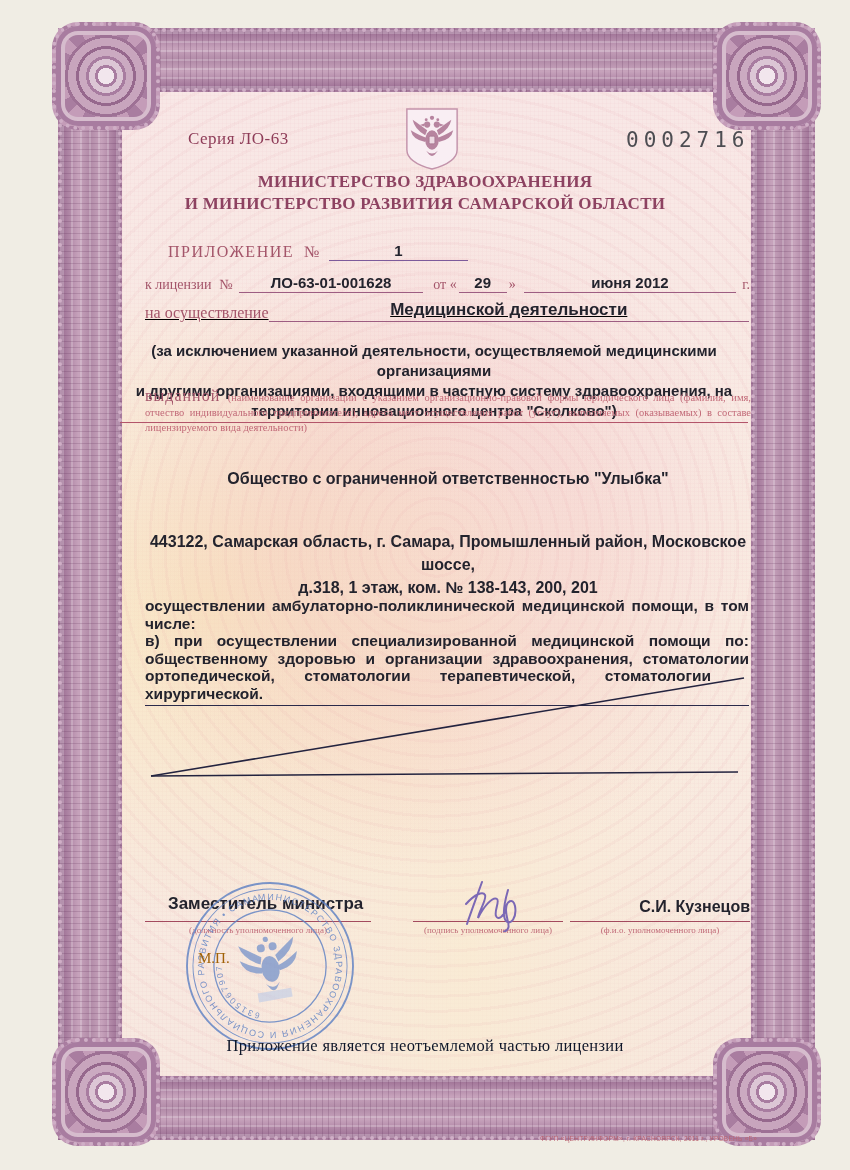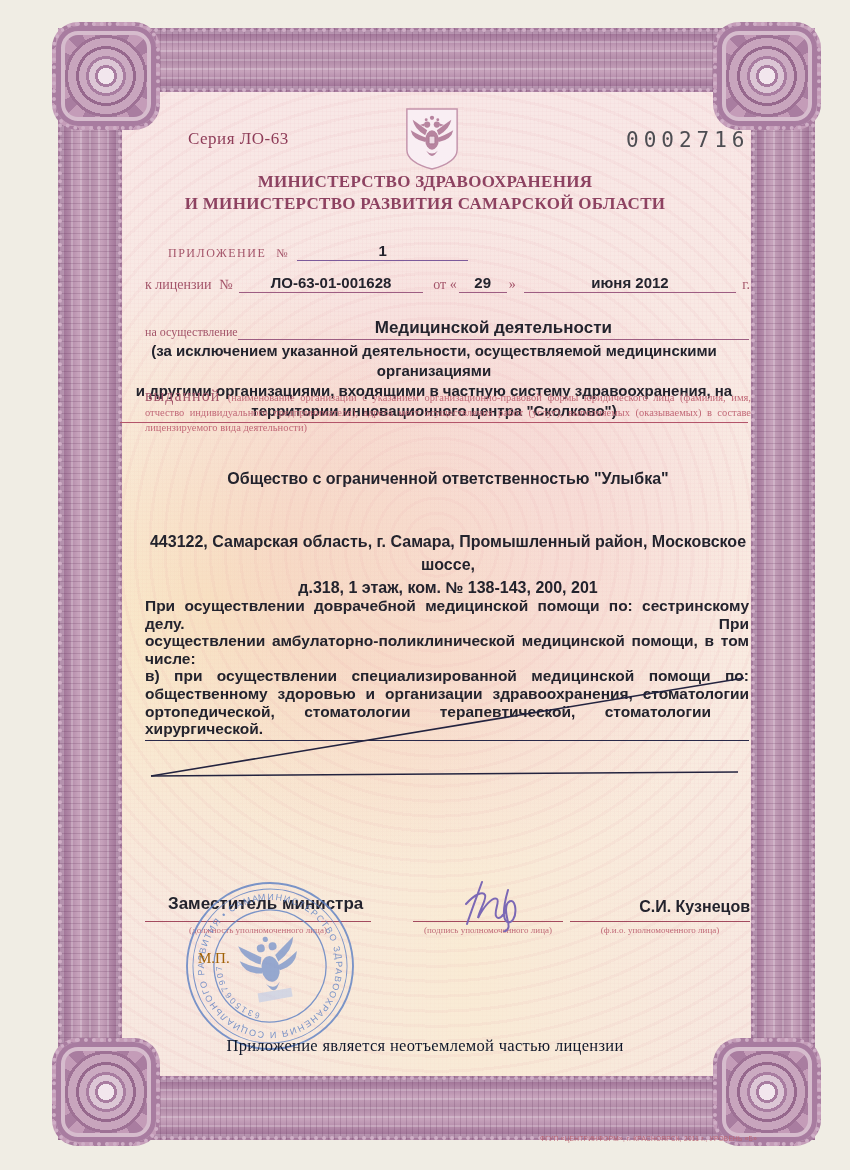--- a/index.html
+++ b/index.html
@@ -45,28 +45,28 @@
       linear-gradient(180deg,#f8e7e6 0%,#f9ecE1 55%,#f7e8e0 100%);}
 
   
   .abs{position:absolute;}
   .serif{font-family:"Liberation Serif",serif;}
   .series{left:168px;top:129px;font-size:17px;color:#8e3c58;letter-spacing:.5px;margin-left:20px;}
   .serial{left:626px;top:128px;font-family:"DejaVu Sans Mono",monospace;font-size:21px;letter-spacing:5px;color:#4d4d52;}
   .title{left:115px;top:171px;width:620px;text-align:center;font-family:"Liberation Serif",serif;
     font-weight:bold;font-size:17px;line-height:22px;color:#8d4261;letter-spacing:.3px;}
   .formrow{display:flex;align-items:flex-end;}
-  .flabel{font-family:"Liberation Serif",serif;color:#a4556a;font-size:12px;white-space:nowrap;}
+  .flabel{font-family:"Liberation Serif",serif;color:#a4556a;font-size:16px;white-space:nowrap;}
   .field{border-bottom:1.5px solid #9d5d82;text-align:center;font-weight:bold;font-size:15px;color:#23232d;padding:0 4px 1px 4px;}
   .row-appendix{left:168px;top:242px;width:300px;}
   .row-appendix .flabel{letter-spacing:1.5px;}
   .row-appendix .field{width:165px;border-bottom-color:#7d5b9b;}
   .row-license{left:145px;top:274px;width:605px;}
   .row-license .flabel{font-size:14px;}
-  .row-activity{left:145px;top:318px;width:604px;}
+  .row-activity{left:145px;top:300px;width:604px;text-decoration:underline;}
   .row-activity .field{font-size:17px;}
   .exline{font-weight:bold;font-size:15px;color:#23232d;text-align:center;line-height:20px;}
   .issued{left:145px;top:389px;width:606px;text-align:justify;line-height:13px;}
   .issued-label{font-family:"Liberation Serif",serif;font-size:16px;color:#a4556a;letter-spacing:1px;}
   .issued-note{font-family:"Liberation Serif",serif;font-size:10.5px;color:#c26a78;}
   .orgname{left:145px;top:470px;width:606px;text-align:center;font-weight:bold;font-size:16px;color:#23232d;}
   .address{left:145px;top:530px;width:606px;text-align:center;font-weight:bold;font-size:16px;line-height:23px;color:#23232d;}
   .services{left:145px;top:597px;width:604px;}
   .svcline{font-weight:bold;font-size:15.5px;line-height:17.6px;color:#23232d;text-align:justify;text-align-last:justify;}
   .svcline.last{border-bottom:1.7px solid #2a2a4a;padding-bottom:2px;padding-right:38px;}
@@ -159,21 +159,20 @@
     <span class="issued-note">(наименование организации с указанием организационно-правовой формы юридического лица (фамилия, имя, отчество индивидуального предпринимателя), адреса мест осуществления работ (услуг), выполняемых (оказываемых)  в составе лицензируемого вида деятельности)</span>
   </div>
 
   <div class="abs orgname">Общество с ограниченной ответственностью "Улыбка"</div>
   <div class="abs address">
     <div>443122, Самарская область, г. Самара, Промышленный район, Московское шоссе,</div>
     <div>д.318, 1 этаж, ком. № 138-143, 200, 201</div>
   </div>
 
   <div class="abs services">
-    <div class="svcline">При осуществлении доврачебной медицинской помощи по: сестринскому делу. При</div>
     <div class="svcline">осуществлении амбулаторно-поликлинической медицинской помощи, в том числе:</div>
     <div class="svcline">в) при осуществлении специализированной медицинской помощи по:</div>
     <div class="svcline">общественному здоровью и организации здравоохранения, стоматологии</div>
     <div class="svcline last">ортопедической, стоматологии терапевтической, стоматологии хирургической.</div>
   </div>
 
   <svg class="abs zmark" width="605" height="106" viewBox="0 0 605 106">
     <line x1="599" y1="2" x2="6" y2="100" stroke="#23233f" stroke-width="1.6"></line>
     <line x1="6" y1="100" x2="593" y2="96" stroke="#23233f" stroke-width="1.6"></line>
   </svg>

